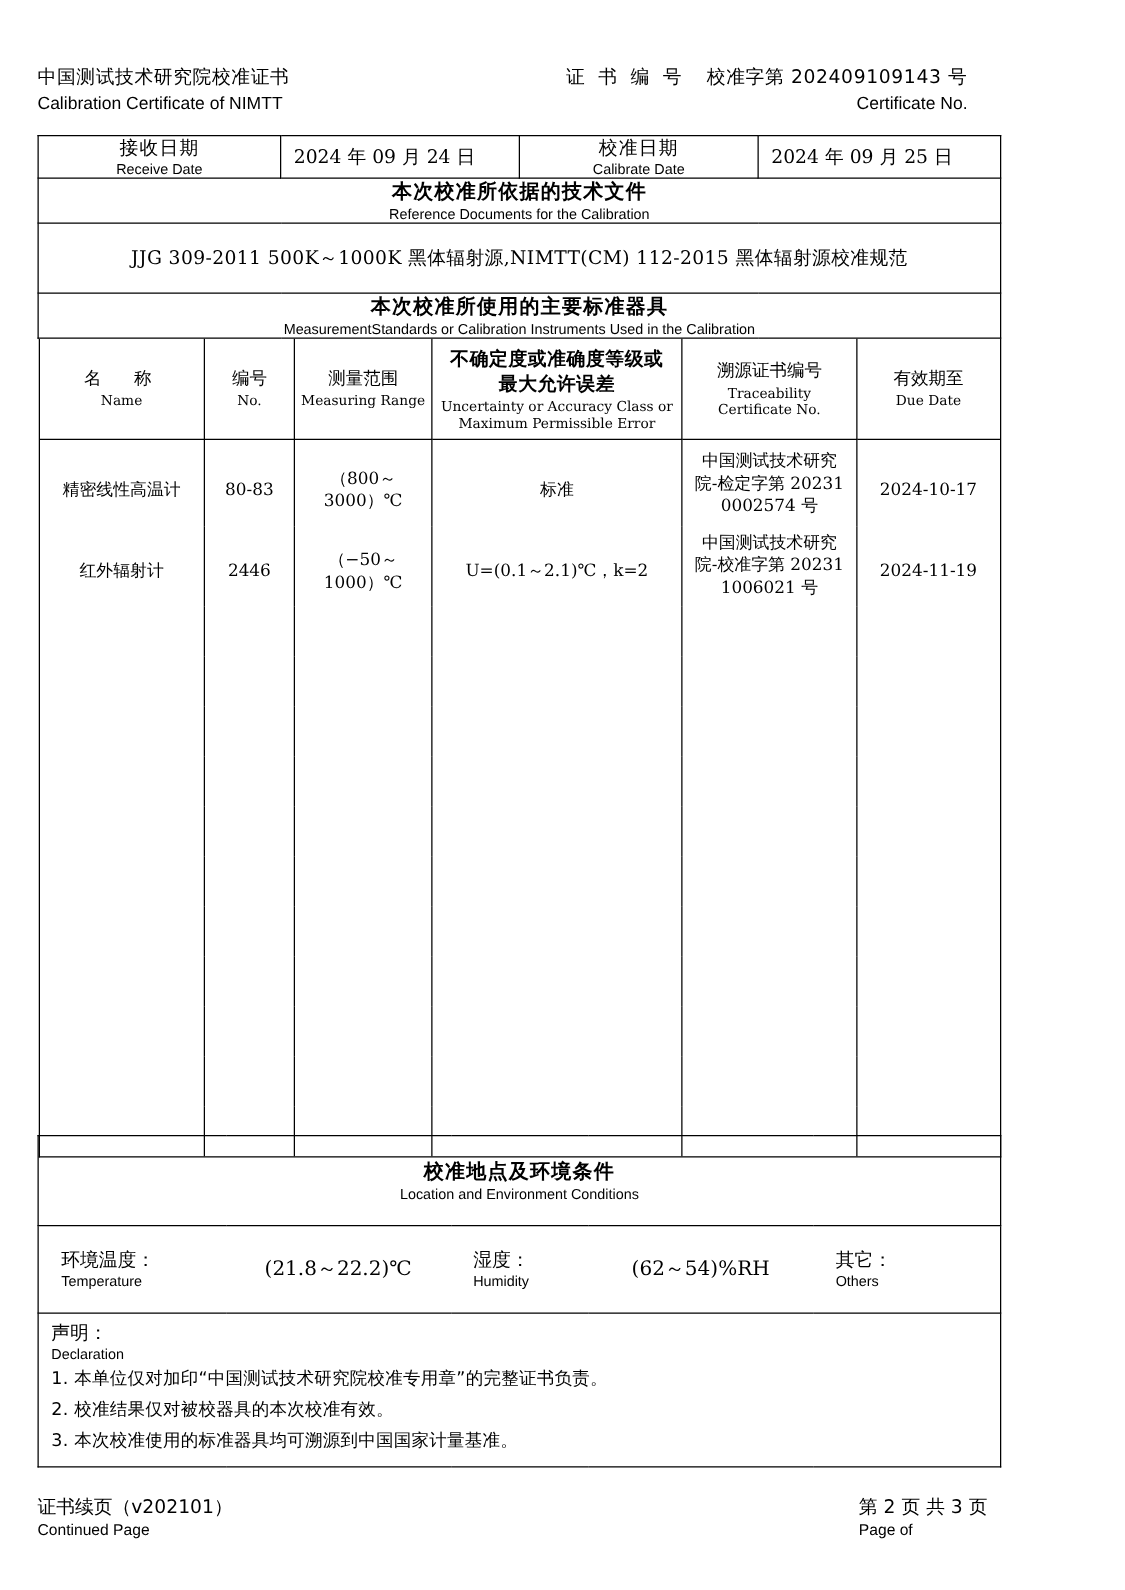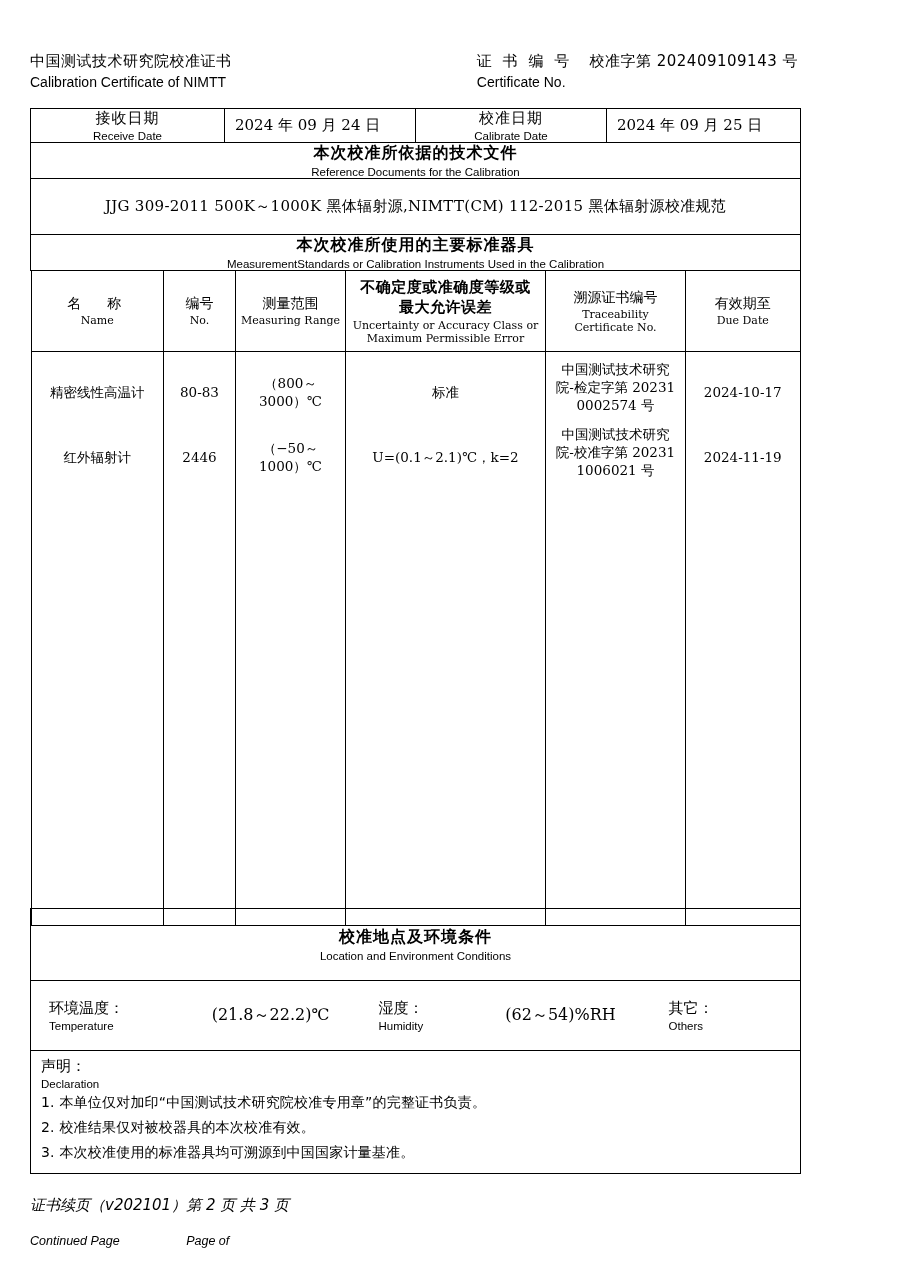--- a/index.html
+++ b/index.html
@@ -37,22 +37,22 @@
     font-family: "DejaVu Sans", sans-serif;
     letter-spacing: 0.5px;
     white-space: nowrap;
   }
   .hdr-left .en, .hdr-right .en {
     font-size: 14px;
     margin-top: 3px;
     font-family: Liberation Sans, sans-serif;
   }
   .hdr-right {
-    text-align: left;
-    margin-right: 72px;
+    text-align: right;
+    margin-right: 96px;
   }
   .hdr-right .cn .spaced { letter-spacing: 3px; }
 
   
   table.main {
     position: absolute;
     left: 30px;
     top: 108px;
     width: 770px;
     border-collapse: collapse;
@@ -157,28 +157,27 @@
     letter-spacing: 0.2px;
   }
 
   
   .doc-footer {
     position: absolute;
     left: 30px;
     top: 1196px;
     width: 770px;
     display: flex;
-    justify-content: flex-start;
-    font-style: italic;
+    justify-content: space-between;
   }
   .foot-cn {
     font-size: 15px;
     font-family: "DejaVu Sans", sans-serif;
   }
-  .foot-en { font-size: 12.5px; margin-top: 19px; }
+  .foot-en { font-size: 12.5px; margin-top: 2px; }
   .foot-right { margin-right: 10px; }
 </style>
 </head>
 <body>
 
 <div class="page">
 
   <div class="doc-header">
     <div class="hdr-left">
       <div class="cn">中国测试技术研究院校准证书</div>

